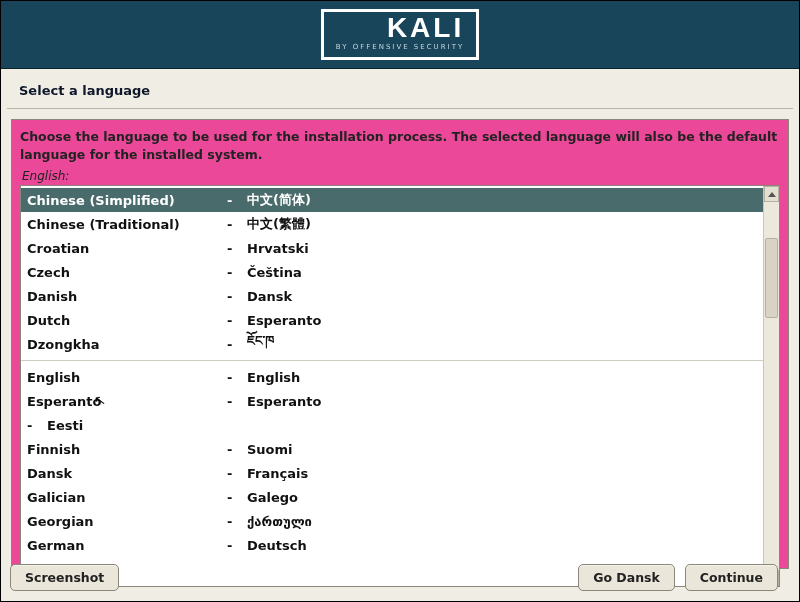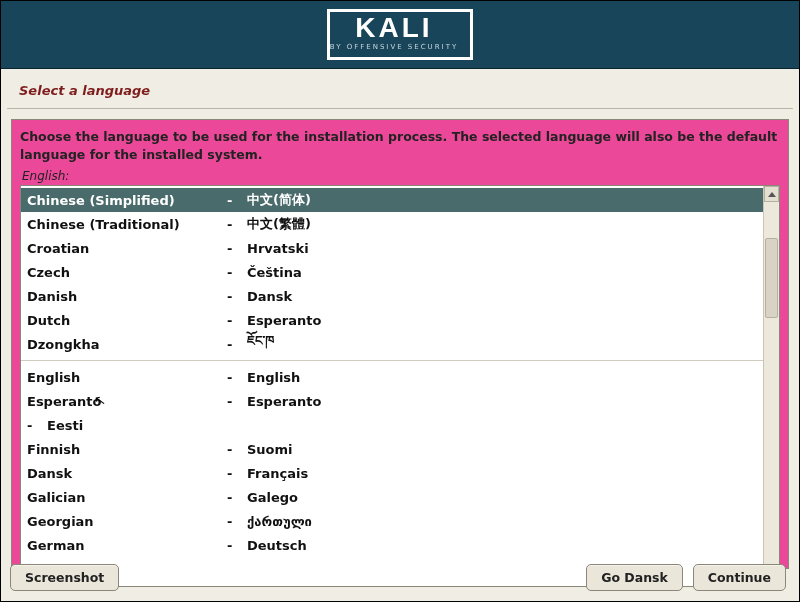--- a/index.html
+++ b/index.html
@@ -14,22 +14,22 @@
     .header {
       background: #19455a;
       height: 68px;
       display: flex;
       align-items: center;
       justify-content: center;
       border-bottom: 1px solid #0a2530;
     }
     .logo-box {
       border: 3px solid #ffffff;
-      padding: 2px 12px 6px 0;
-      text-align: center;
+      padding: 2px 12px 6px 12px;
+      text-align: right;
       line-height: 1;
     }
     .logo-text {
       color: #ffffff;
       font-size: 28px;
       font-weight: 700;
       letter-spacing: 3px;
       font-family: Arial, sans-serif;
     }
     .logo-sub {
@@ -37,22 +37,21 @@
       font-size: 7px;
       letter-spacing: 2px;
       margin-top: 2px;
     }
     .title-area {
       padding: 14px 18px 10px 18px;
     }
     .title {
       font-size: 13px;
       font-weight: bold;
-      color: #7f1d1d;
-      font-style: italic;
+      color: #0f172a;
     }
     .divider {
       border-top: 1px solid #b8b4a7;
       margin: 0 6px;
     }
     .content {
       padding: 10px 10px 0 10px;
     }
     .frame {
       border: 1px solid #8a8678;
@@ -155,21 +154,21 @@
     }
     .arrow-down {
       width: 0; height: 0;
       border-left: 4px solid transparent;
       border-right: 4px solid transparent;
       border-top: 5px solid #555;
     }
     .footer {
       position: absolute;
       bottom: 3px;
-      left: 0; right: 4px;
+      left: 0; right: 12px;
       padding: 8px 10px;
       display: flex;
       justify-content: space-between;
       align-items: center;
     }
     .footer-right { display: flex; gap: 10px; }
     button.ui-btn {
       font-family: inherit;
       font-size: 12.5px;
       font-weight: bold;

